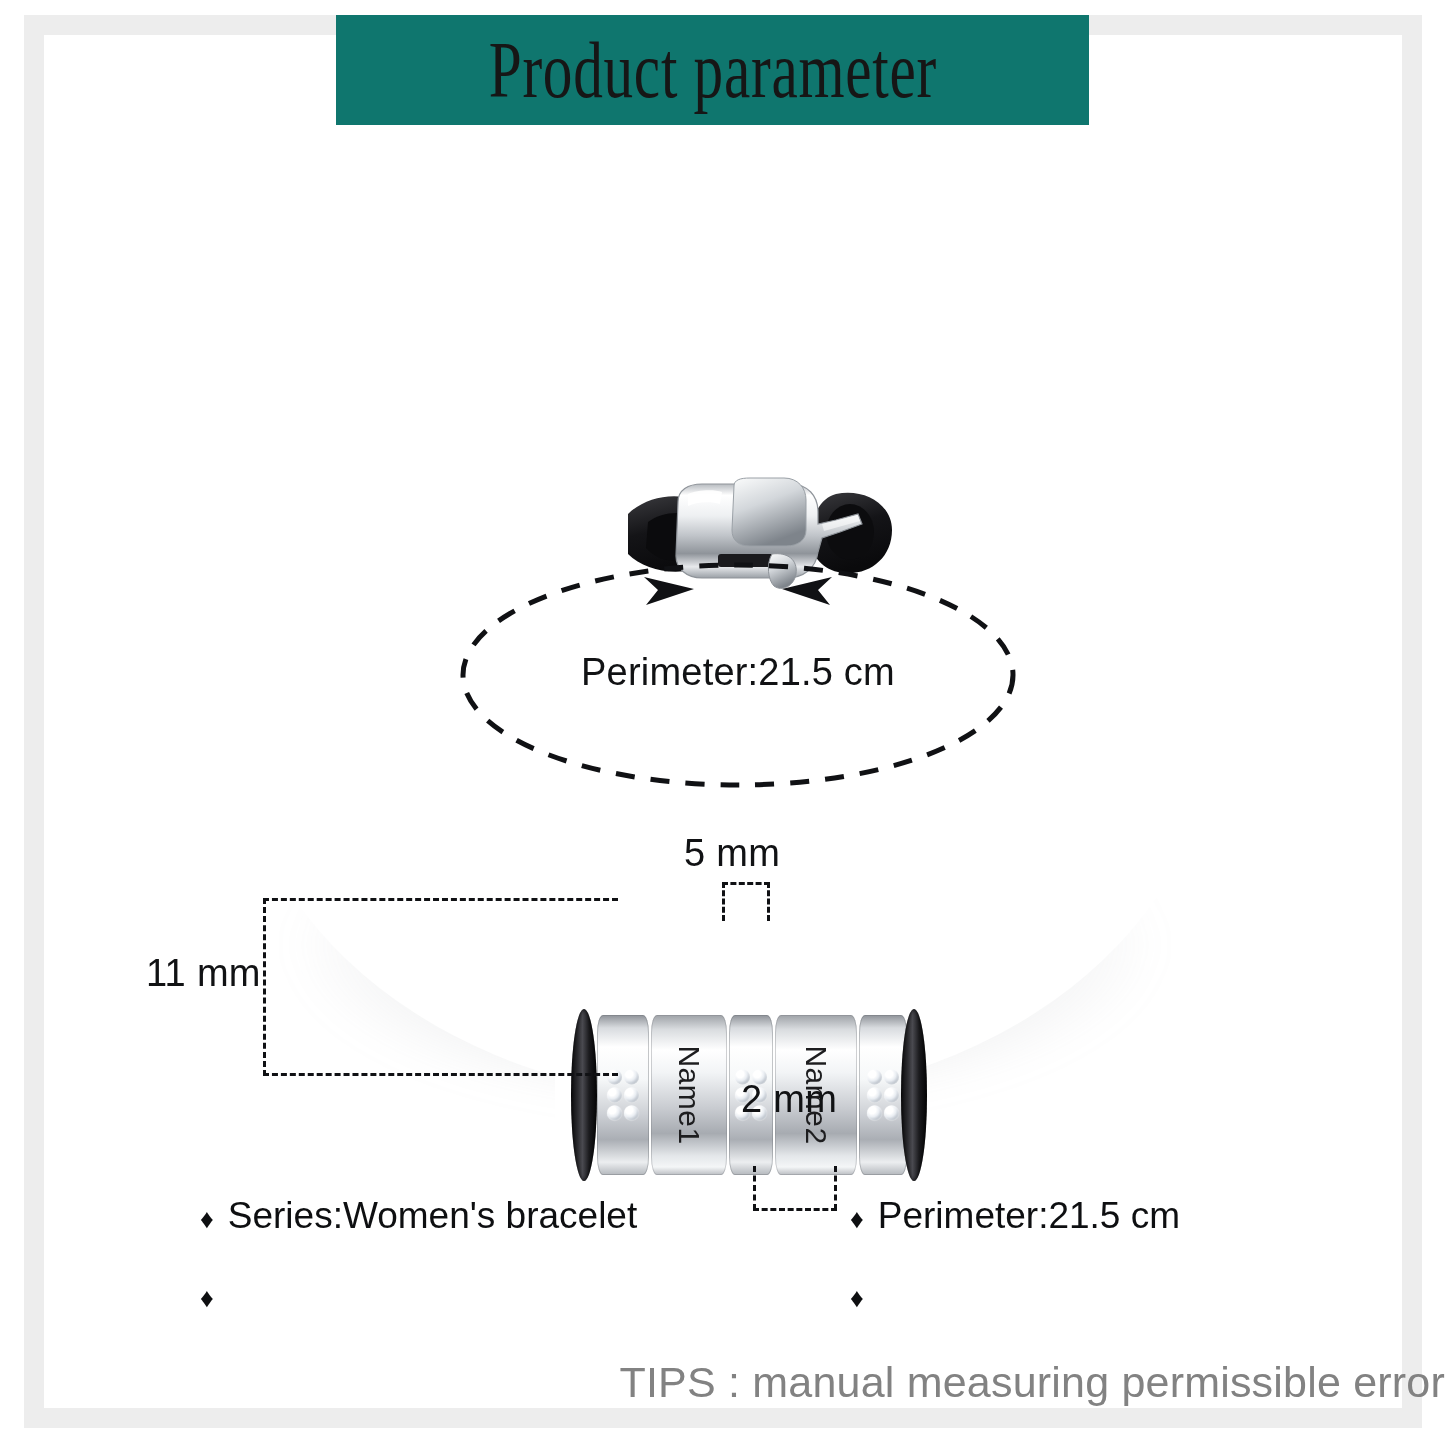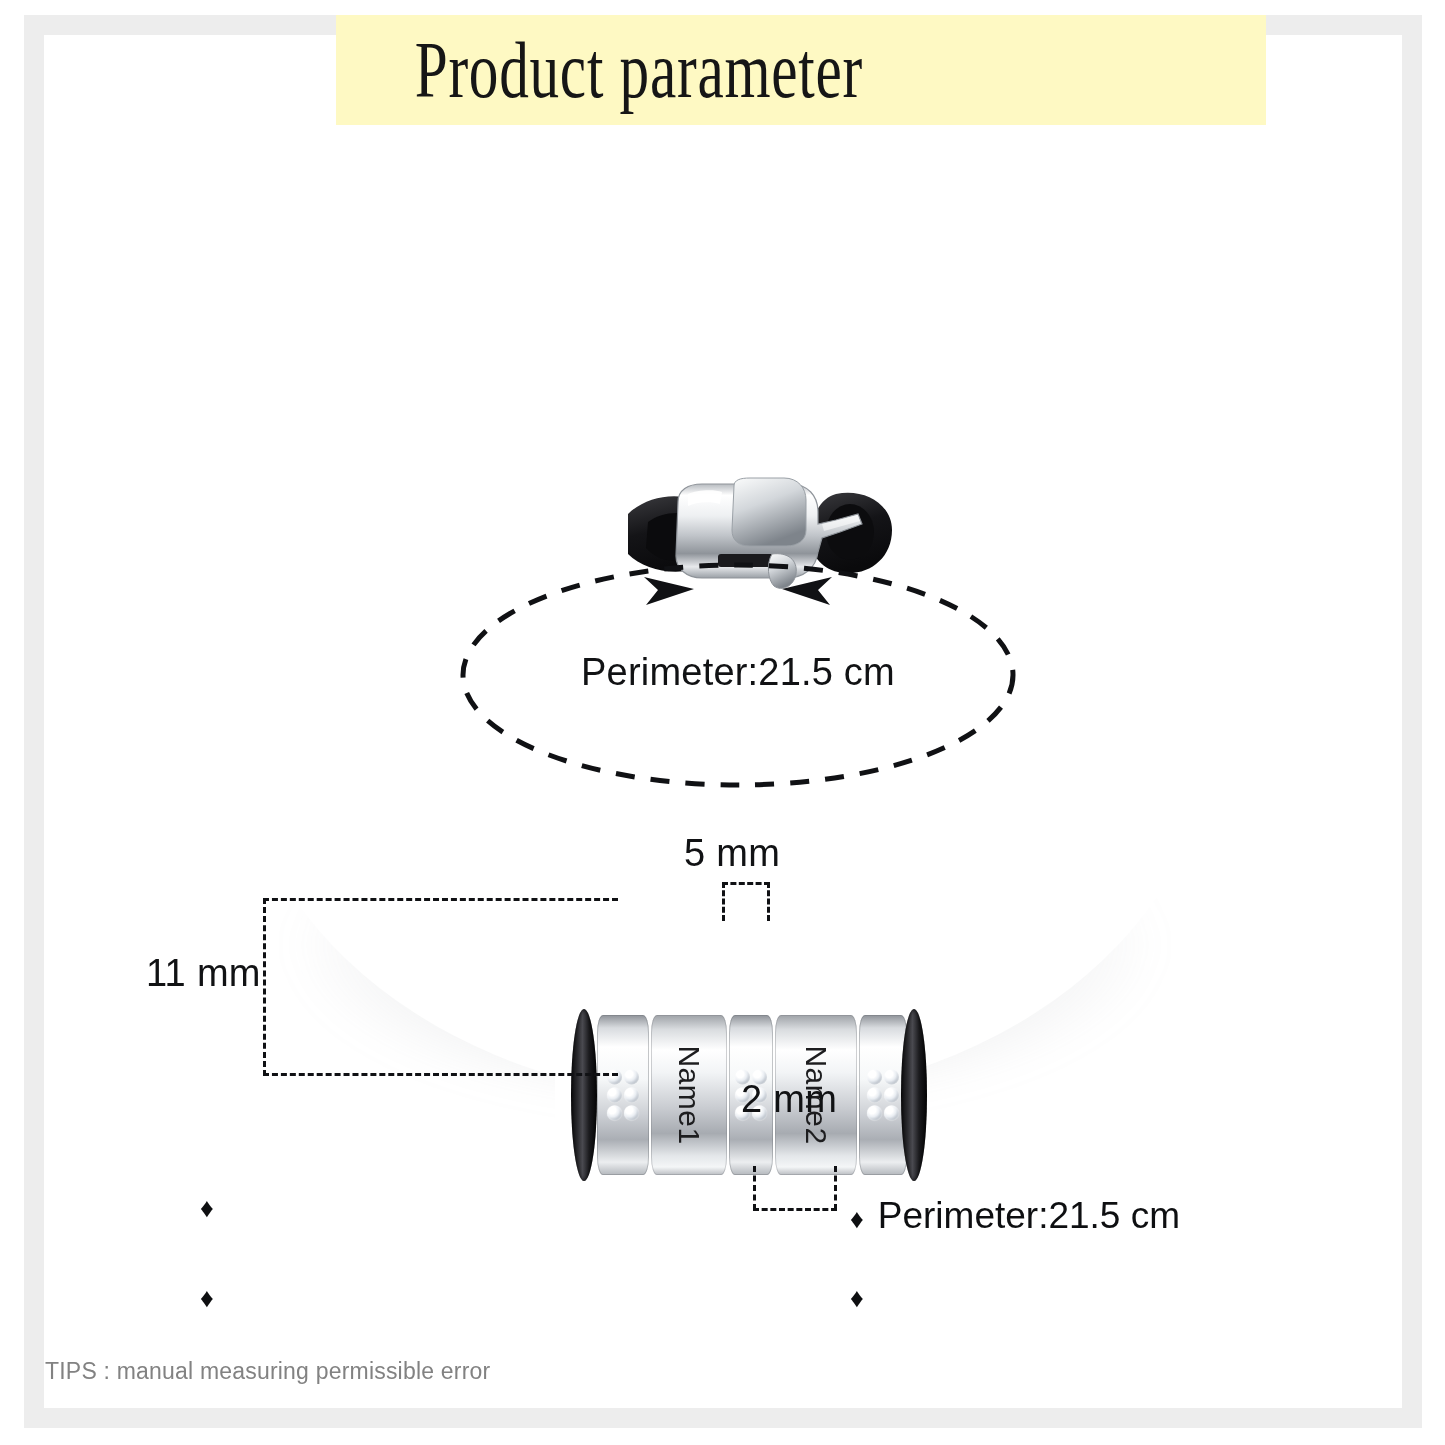--- a/index.html
+++ b/index.html
@@ -27,25 +27,26 @@
     border: 20px solid #ededed;
     box-sizing: border-box;
     pointer-events: none;
   }
 
   
   .title-banner {
     position: absolute;
     left: 336px;
     top: 15px;
-    width: 930px;
+    width: 753px;
     height: 110px;
-    background: #fef9c3;
+    background: #0f766e;
     display: flex;
     align-items: center;
+    justify-content: center;
   }
   .title-text {
     font-family: "Liberation Serif", serif;
     font-size: 80px;
     line-height: 1;
     color: #161616;
     transform: scaleX(0.74);
     transform-origin: center center;
     white-space: nowrap;
     letter-spacing: 1px;
@@ -342,22 +343,22 @@
     color: #0e0f11;
     white-space: nowrap;
   }
   .spec-bullet {
     font-size: 27px;
     color: #0e0f11;
     line-height: 1;
   }
   .tips {
     margin-top: 46px;
-    text-align: left;
-    font-size: 23px;
+    text-align: right;
+    font-size: 43px;
     color: #828282;
     letter-spacing: 0.2px;
     margin-left: 45px;
   }
 </style>
 </head>
 <body>
 
 <div class="page">
 
@@ -514,20 +515,21 @@
     <div class="brk-h" style="left:753px; top:1078px; width:84px;"></div>
     <div class="dim-label dim-5">2 mm</div>
 
   </div>
 
   <div class="specs">
     <div class="spec-grid">
 
       <div class="spec-item">
         <span class="spec-bullet">♦</span>
+        <span>Series:Women's bracelet</span>
       </div>
 
       <div class="spec-item">
         <span class="spec-bullet">♦</span>
         <span>Perimeter:21.5 cm</span>
       </div>
 
       <div class="spec-item">
         <span class="spec-bullet">♦</span>
       </div>

